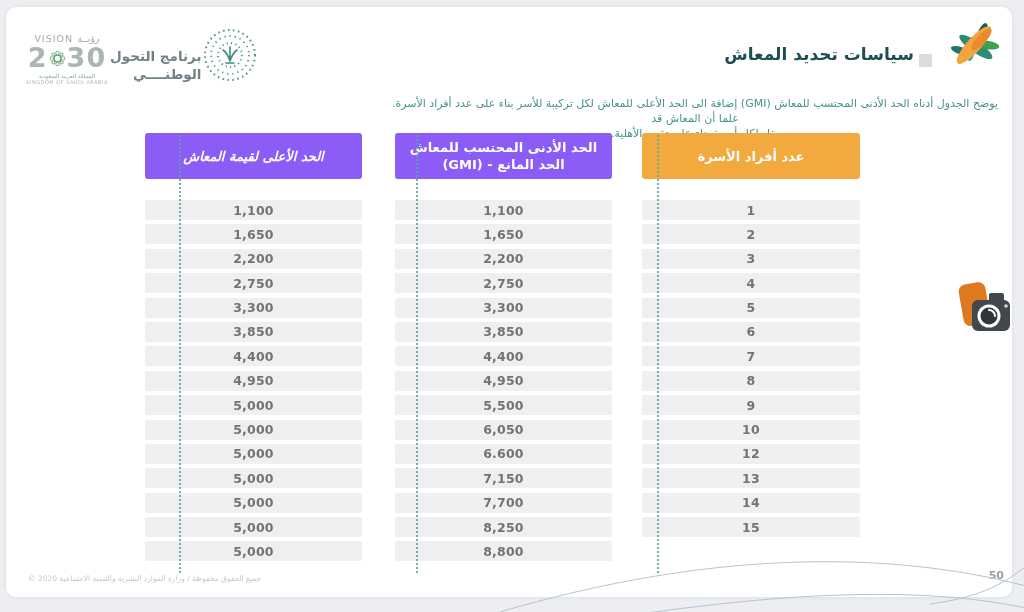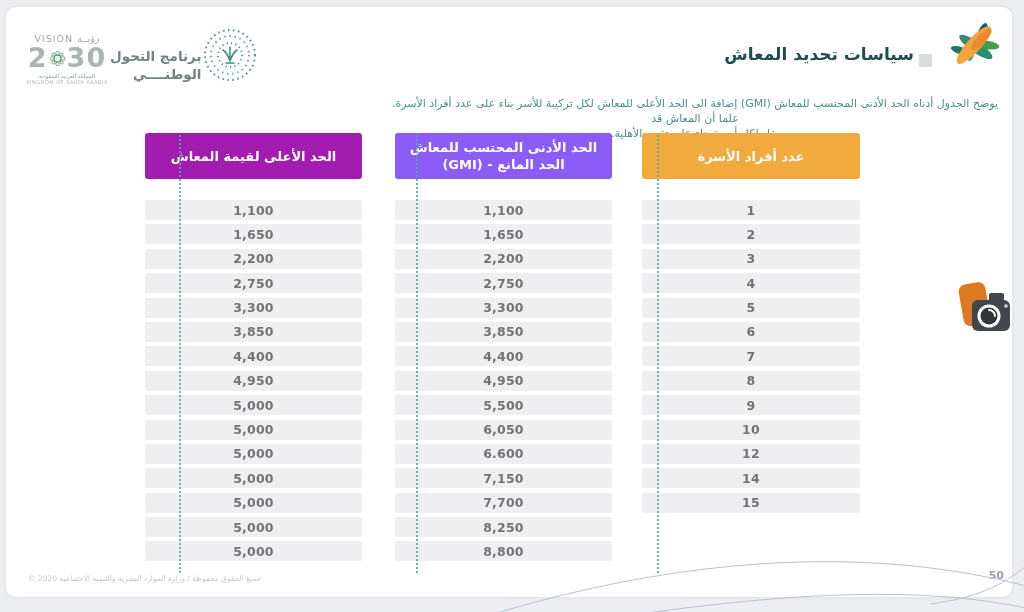--- a/index.html
+++ b/index.html
@@ -126,20 +126,21 @@
         <div class="cell">2</div>
         <div class="cell">3</div>
         <div class="cell">4</div>
         <div class="cell">5</div>
         <div class="cell">6</div>
         <div class="cell">7</div>
         <div class="cell">8</div>
         <div class="cell">9</div>
         <div class="cell">10</div>
         <div class="cell">12</div>
+        <div class="cell">13</div>
         <div class="cell">14</div>
         <div class="cell">15</div>
       </div>
   </div>
 
   <div class="col col-gmi">
     <div class="col-header" style="background: #8b5cf6;">
       <span>الحد الأدنى المحتسب للمعاش</span>
       <span dir="ltr">(GMI) - الحد المانع</span>
     </div>
@@ -157,21 +158,21 @@
         <div class="cell">6,050</div>
         <div class="cell">6.600</div>
         <div class="cell">7,150</div>
         <div class="cell">7,700</div>
         <div class="cell">8,250</div>
         <div class="cell">8,800</div>
       </div>
   </div>
 
   <div class="col col-max">
-    <div class="col-header" style="background: #a21caf;">
+    <div class="col-header" style="background: #8b5cf6; font-style: italic;">
       <span>الحد الأعلى لقيمة المعاش</span>
       <span></span>
     </div>
     <div class="dotline"></div>
     <div class="col-values">
         <div class="cell">1,100</div>
         <div class="cell">1,650</div>
         <div class="cell">2,200</div>
         <div class="cell">2,750</div>
         <div class="cell">3,300</div>

